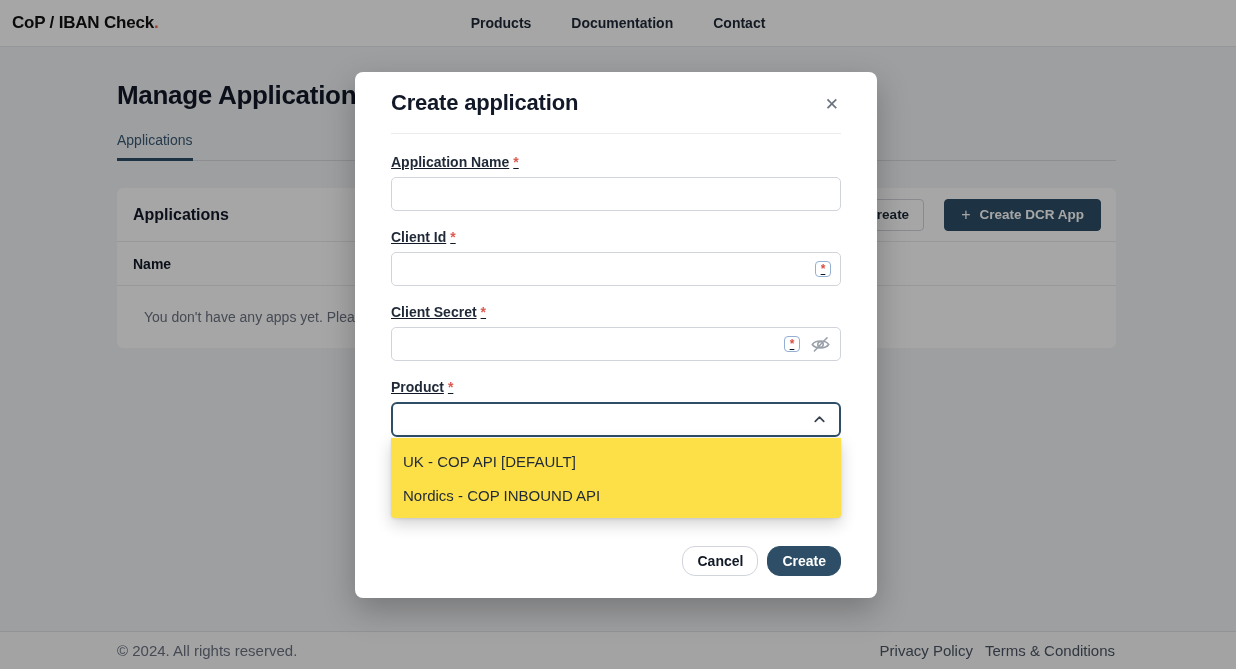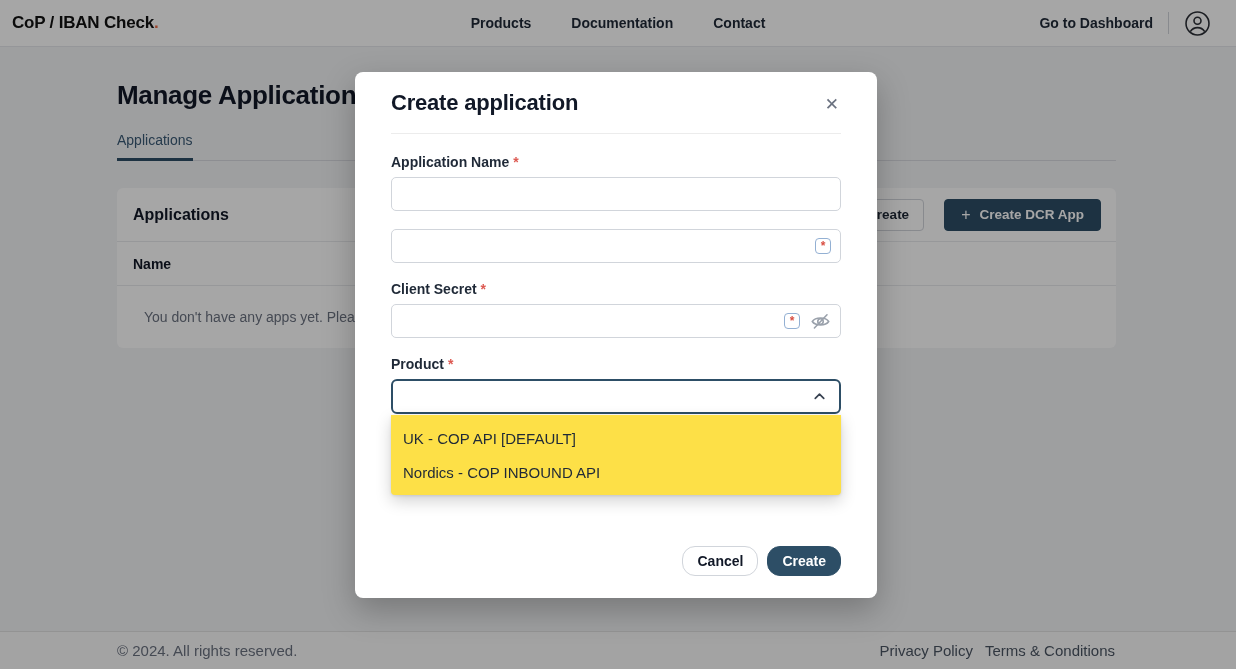--- a/index.html
+++ b/index.html
@@ -72,21 +72,21 @@
     background: #ffffff; border-radius: 8px; z-index: 20;
     box-shadow: 0 12px 32px rgba(0,0,0,0.25);
     padding: 0 36px;
   }
   .modal-header { padding-top: 18px; display: flex; align-items: flex-start; justify-content: space-between; }
   .modal-title { font-size: 22px; font-weight: 800; color: #111827; letter-spacing: -0.2px; }
   .close-btn { background: none; border: none; color: #6b7280; font-size: 17px; line-height: 1;
                margin-top: 6px; margin-right: 2px; cursor: pointer; font-family: "DejaVu Sans", sans-serif; }
   .modal-divider { border: none; border-top: 1px solid #ececec; margin-top: 17px; }
 
-  .modal-form { margin-top: 20px; }
+  .modal-form { margin-top: 20px; text-decoration: underline; }
   .form-group { margin-bottom: 18px; }
   .field-label { display: block; font-size: 14px; font-weight: 700; color: #1f2937; margin-bottom: 7px; }
   .req { color: #dd5a52; margin-left: 4px; font-weight: 700; }
   .text-field { position: relative; height: 34px; border: 1px solid #d1d5db; border-radius: 5px; background: #fff;
                 display: flex; align-items: center; justify-content: flex-end; gap: 10px; padding: 0 9px; }
   .text-field input { position: absolute; inset: 0; border: none; outline: none; background: transparent;
                       padding: 0 10px; font-size: 14px; font-family: "Liberation Sans", sans-serif; color: #111827; }
   .pm-icon { position: relative; z-index: 2; width: 16px; height: 16px; border: 1px solid #93b0d3; border-radius: 4px;
              display: flex; align-items: center; justify-content: center;
              color: #d94f43; font-size: 12px; font-weight: 700; line-height: 10px; background: #fff; }
@@ -112,31 +112,20 @@
 
 <div class="header">
   <div class="logo">
     <span>CoP / IBAN Check</span><span class="dot">.</span>
   </div>
   <nav class="main-nav">
     <a>Products</a>
     <a>Documentation</a>
     <a>Contact</a>
   </nav>
-  <div class="header-right">
-    <a class="dash-link">Go to Dashboard</a>
-    <span class="vdivider"></span>
-    <span class="avatar">
-      <svg width="27" height="27" viewBox="0 0 24 24" fill="none" stroke="#2b2f36" stroke-width="1.4">
-        <circle cx="12" cy="12" r="10.2"></circle>
-        <circle cx="12" cy="9.6" r="3.1"></circle>
-        <path d="M5.6 19.2 a7.6 7.6 0 0 1 12.8 0"></path>
-      </svg>
-    </span>
-  </div>
 </div>
 
 <div class="main">
   <h1 class="page-title">Manage Applications</h1>
 
   <div class="tabs">
     <div class="tab">Applications</div>
   </div>
 
   <div class="card">
@@ -184,20 +173,23 @@
     <div class="form-group">
       <label class="field-label">
         <span>Application Name</span><span class="req">*</span>
       </label>
       <div class="text-field">
         <input type="text" value="" style="">
       </div>
     </div>
 
     <div class="form-group">
+      <label class="field-label">
+        <span>Client Id</span><span class="req">*</span>
+      </label>
       <div class="text-field">
         <input type="text" value="" style="">
         <span class="pm-icon">*</span>
       </div>
     </div>
 
     <div class="form-group">
       <label class="field-label">
         <span>Client Secret</span><span class="req">*</span>
       </label>

